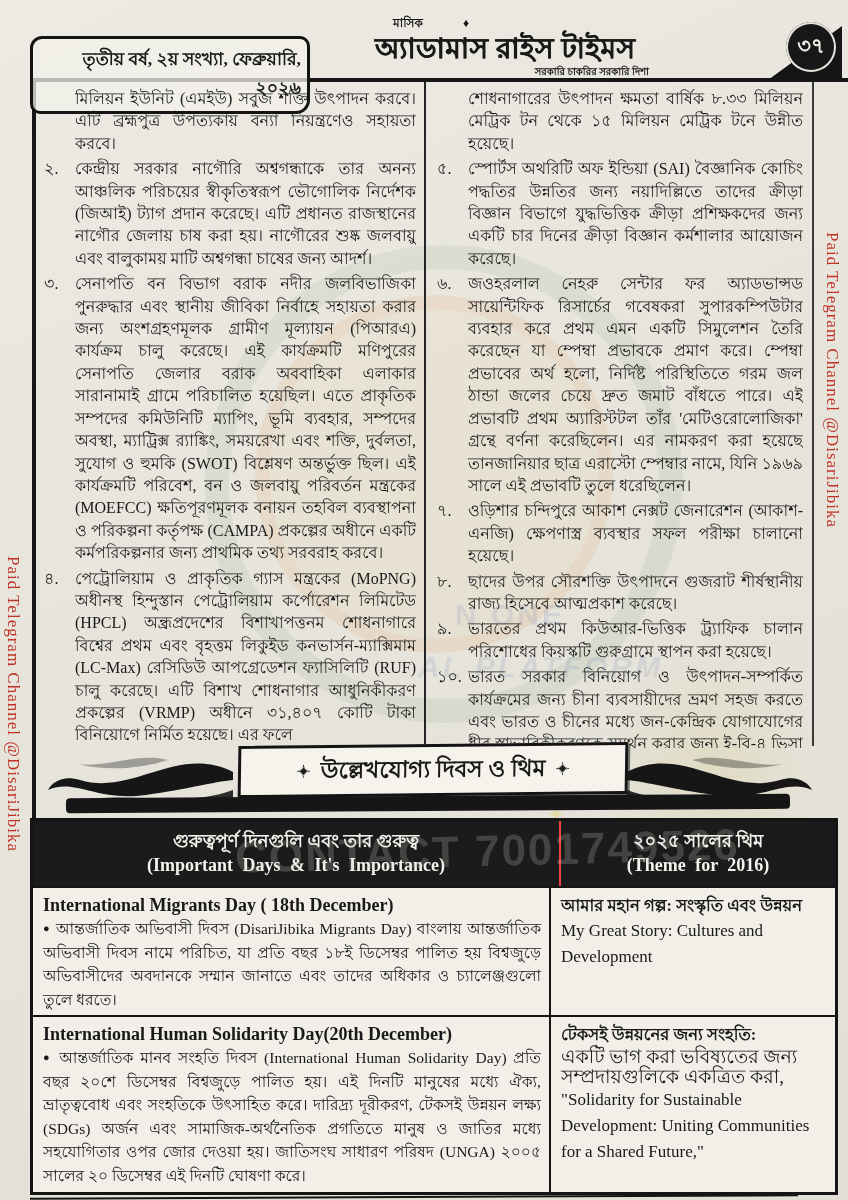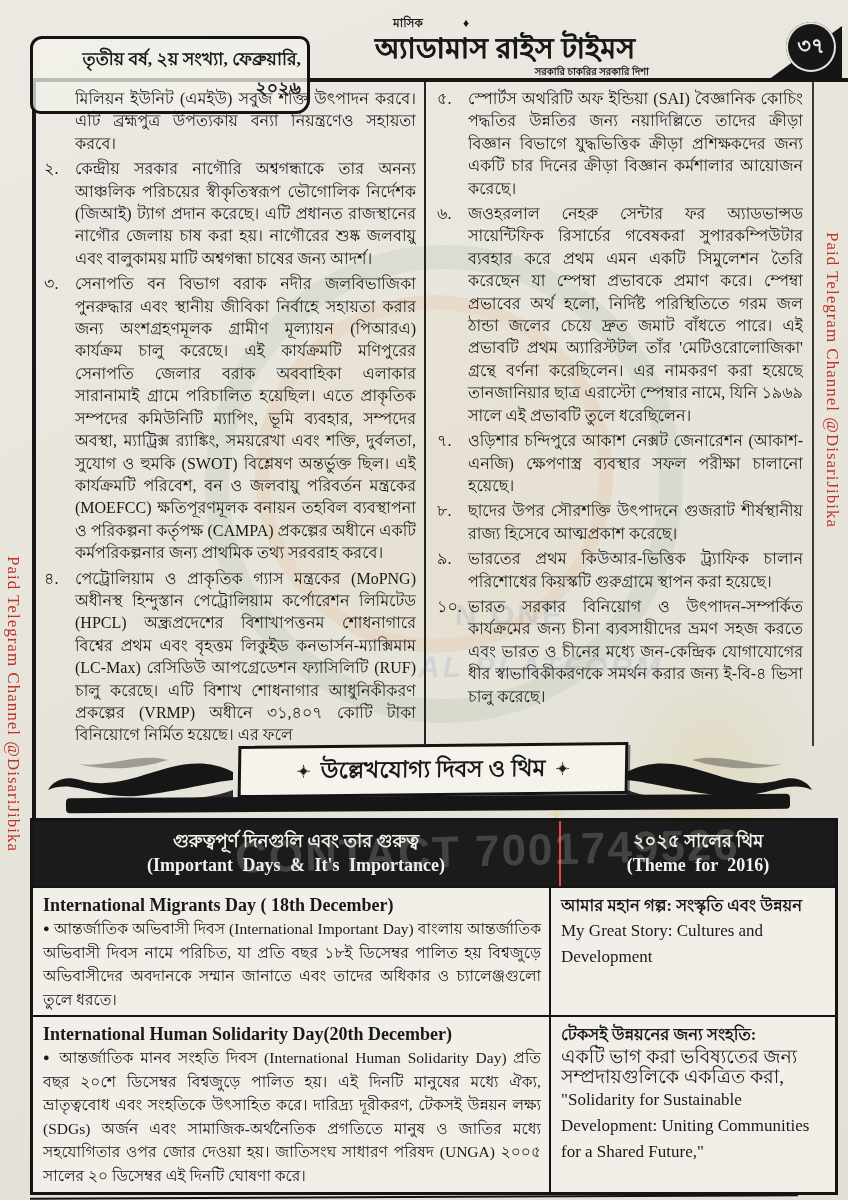--- a/index.html
+++ b/index.html
@@ -116,20 +116,21 @@
       <span class="num">৩.</span>
       <span class="txt">সেনাপতি বন বিভাগ বরাক নদীর জলবিভাজিকা পুনরুদ্ধার এবং স্থানীয় জীবিকা নির্বাহে সহায়তা করার জন্য অংশগ্রহণমূলক গ্রামীণ মূল্যায়ন (পিআরএ) কার্যক্রম চালু করেছে। এই কার্যক্রমটি মণিপুরের সেনাপতি জেলার বরাক অববাহিকা এলাকার সারানামাই গ্রামে পরিচালিত হয়েছিল। এতে প্রাকৃতিক সম্পদের কমিউনিটি ম্যাপিং, ভূমি ব্যবহার, সম্পদের অবস্থা, ম্যাট্রিক্স র‍্যাঙ্কিং, সময়রেখা এবং শক্তি, দুর্বলতা, সুযোগ ও হুমকি (SWOT) বিশ্লেষণ অন্তর্ভুক্ত ছিল। এই কার্যক্রমটি পরিবেশ, বন ও জলবায়ু পরিবর্তন মন্ত্রকের (MOEFCC) ক্ষতিপূরণমূলক বনায়ন তহবিল ব্যবস্থাপনা ও পরিকল্পনা কর্তৃপক্ষ (CAMPA) প্রকল্পের অধীনে একটি কর্মপরিকল্পনার জন্য প্রাথমিক তথ্য সরবরাহ করবে।</span>
     </div>
     <div class="news-item">
       <span class="num">৪.</span>
       <span class="txt">পেট্রোলিয়াম ও প্রাকৃতিক গ্যাস মন্ত্রকের (MoPNG) অধীনস্থ হিন্দুস্তান পেট্রোলিয়াম কর্পোরেশন লিমিটেড (HPCL) অন্ধ্রপ্রদেশের বিশাখাপত্তনম শোধনাগারে বিশ্বের প্রথম এবং বৃহত্তম লিকুইড কনভার্সন-ম্যাক্সিমাম (LC-Max) রেসিডিউ আপগ্রেডেশন ফ্যাসিলিটি (RUF) চালু করেছে। এটি বিশাখ শোধনাগার আধুনিকীকরণ প্রকল্পের (VRMP) অধীনে ৩১,৪০৭ কোটি টাকা বিনিয়োগে নির্মিত হয়েছে। এর ফলে</span>
     </div>
   </div>
 
   <div class="col col-right">
+    <p class="news-intro">শোধনাগারের উৎপাদন ক্ষমতা বার্ষিক ৮.৩৩ মিলিয়ন মেট্রিক টন থেকে ১৫ মিলিয়ন মেট্রিক টনে উন্নীত হয়েছে।</p>
     <div class="news-item">
       <span class="num">৫.</span>
       <span class="txt">স্পোর্টস অথরিটি অফ ইন্ডিয়া (SAI) বৈজ্ঞানিক কোচিং পদ্ধতির উন্নতির জন্য নয়াদিল্লিতে তাদের ক্রীড়া বিজ্ঞান বিভাগে যুদ্ধভিত্তিক ক্রীড়া প্রশিক্ষকদের জন্য একটি চার দিনের ক্রীড়া বিজ্ঞান কর্মশালার আয়োজন করেছে।</span>
     </div>
     <div class="news-item">
       <span class="num">৬.</span>
       <span class="txt">জওহরলাল নেহরু সেন্টার ফর অ্যাডভান্সড সায়েন্টিফিক রিসার্চের গবেষকরা সুপারকম্পিউটার ব্যবহার করে প্রথম এমন একটি সিমুলেশন তৈরি করেছেন যা ম্পেম্বা প্রভাবকে প্রমাণ করে। ম্পেম্বা প্রভাবের অর্থ হলো, নির্দিষ্ট পরিস্থিতিতে গরম জল ঠান্ডা জলের চেয়ে দ্রুত জমাট বাঁধতে পারে। এই প্রভাবটি প্রথম অ্যারিস্টটল তাঁর 'মেটিওরোলোজিকা' গ্রন্থে বর্ণনা করেছিলেন। এর নামকরণ করা হয়েছে তানজানিয়ার ছাত্র এরাস্টো ম্পেম্বার নামে, যিনি ১৯৬৯ সালে এই প্রভাবটি তুলে ধরেছিলেন।</span>
     </div>
     <div class="news-item">
       <span class="num">৭.</span>
@@ -180,21 +181,21 @@
         <span class="h-bn">২০২৫ সালের থিম</span>
         <span class="h-en">(Theme for 2016)</span>
       </div>
     </div>
 
     <div class="t-row row1">
       <div class="t-cell t-c1">
         <div class="day-heading">International Migrants Day ( 18th December)</div>
         <div class="day-body">
           <span class="bullet">●</span>
-          <span>আন্তর্জাতিক অভিবাসী দিবস (International Important Day) বাংলায় আন্তর্জাতিক অভিবাসী দিবস নামে পরিচিত, যা প্রতি বছর ১৮ই ডিসেম্বর পালিত হয় বিশ্বজুড়ে অভিবাসীদের অবদানকে সম্মান জানাতে এবং তাদের অধিকার ও চ্যালেঞ্জগুলো তুলে ধরতে।</span>
+          <span>আন্তর্জাতিক অভিবাসী দিবস (DisariJibika Migrants Day) বাংলায় আন্তর্জাতিক অভিবাসী দিবস নামে পরিচিত, যা প্রতি বছর ১৮ই ডিসেম্বর পালিত হয় বিশ্বজুড়ে অভিবাসীদের অবদানকে সম্মান জানাতে এবং তাদের অধিকার ও চ্যালেঞ্জগুলো তুলে ধরতে।</span>
         </div>
       </div>
       <div class="t-cell t-c2">
         <div class="theme-bold">আমার মহান গল্প: সংস্কৃতি এবং উন্নয়ন</div>
         <div class="theme-en">My Great Story: Cultures and Development</div>
       </div>
     </div>
 
     <div class="t-row row2">
       <div class="t-cell t-c1">

